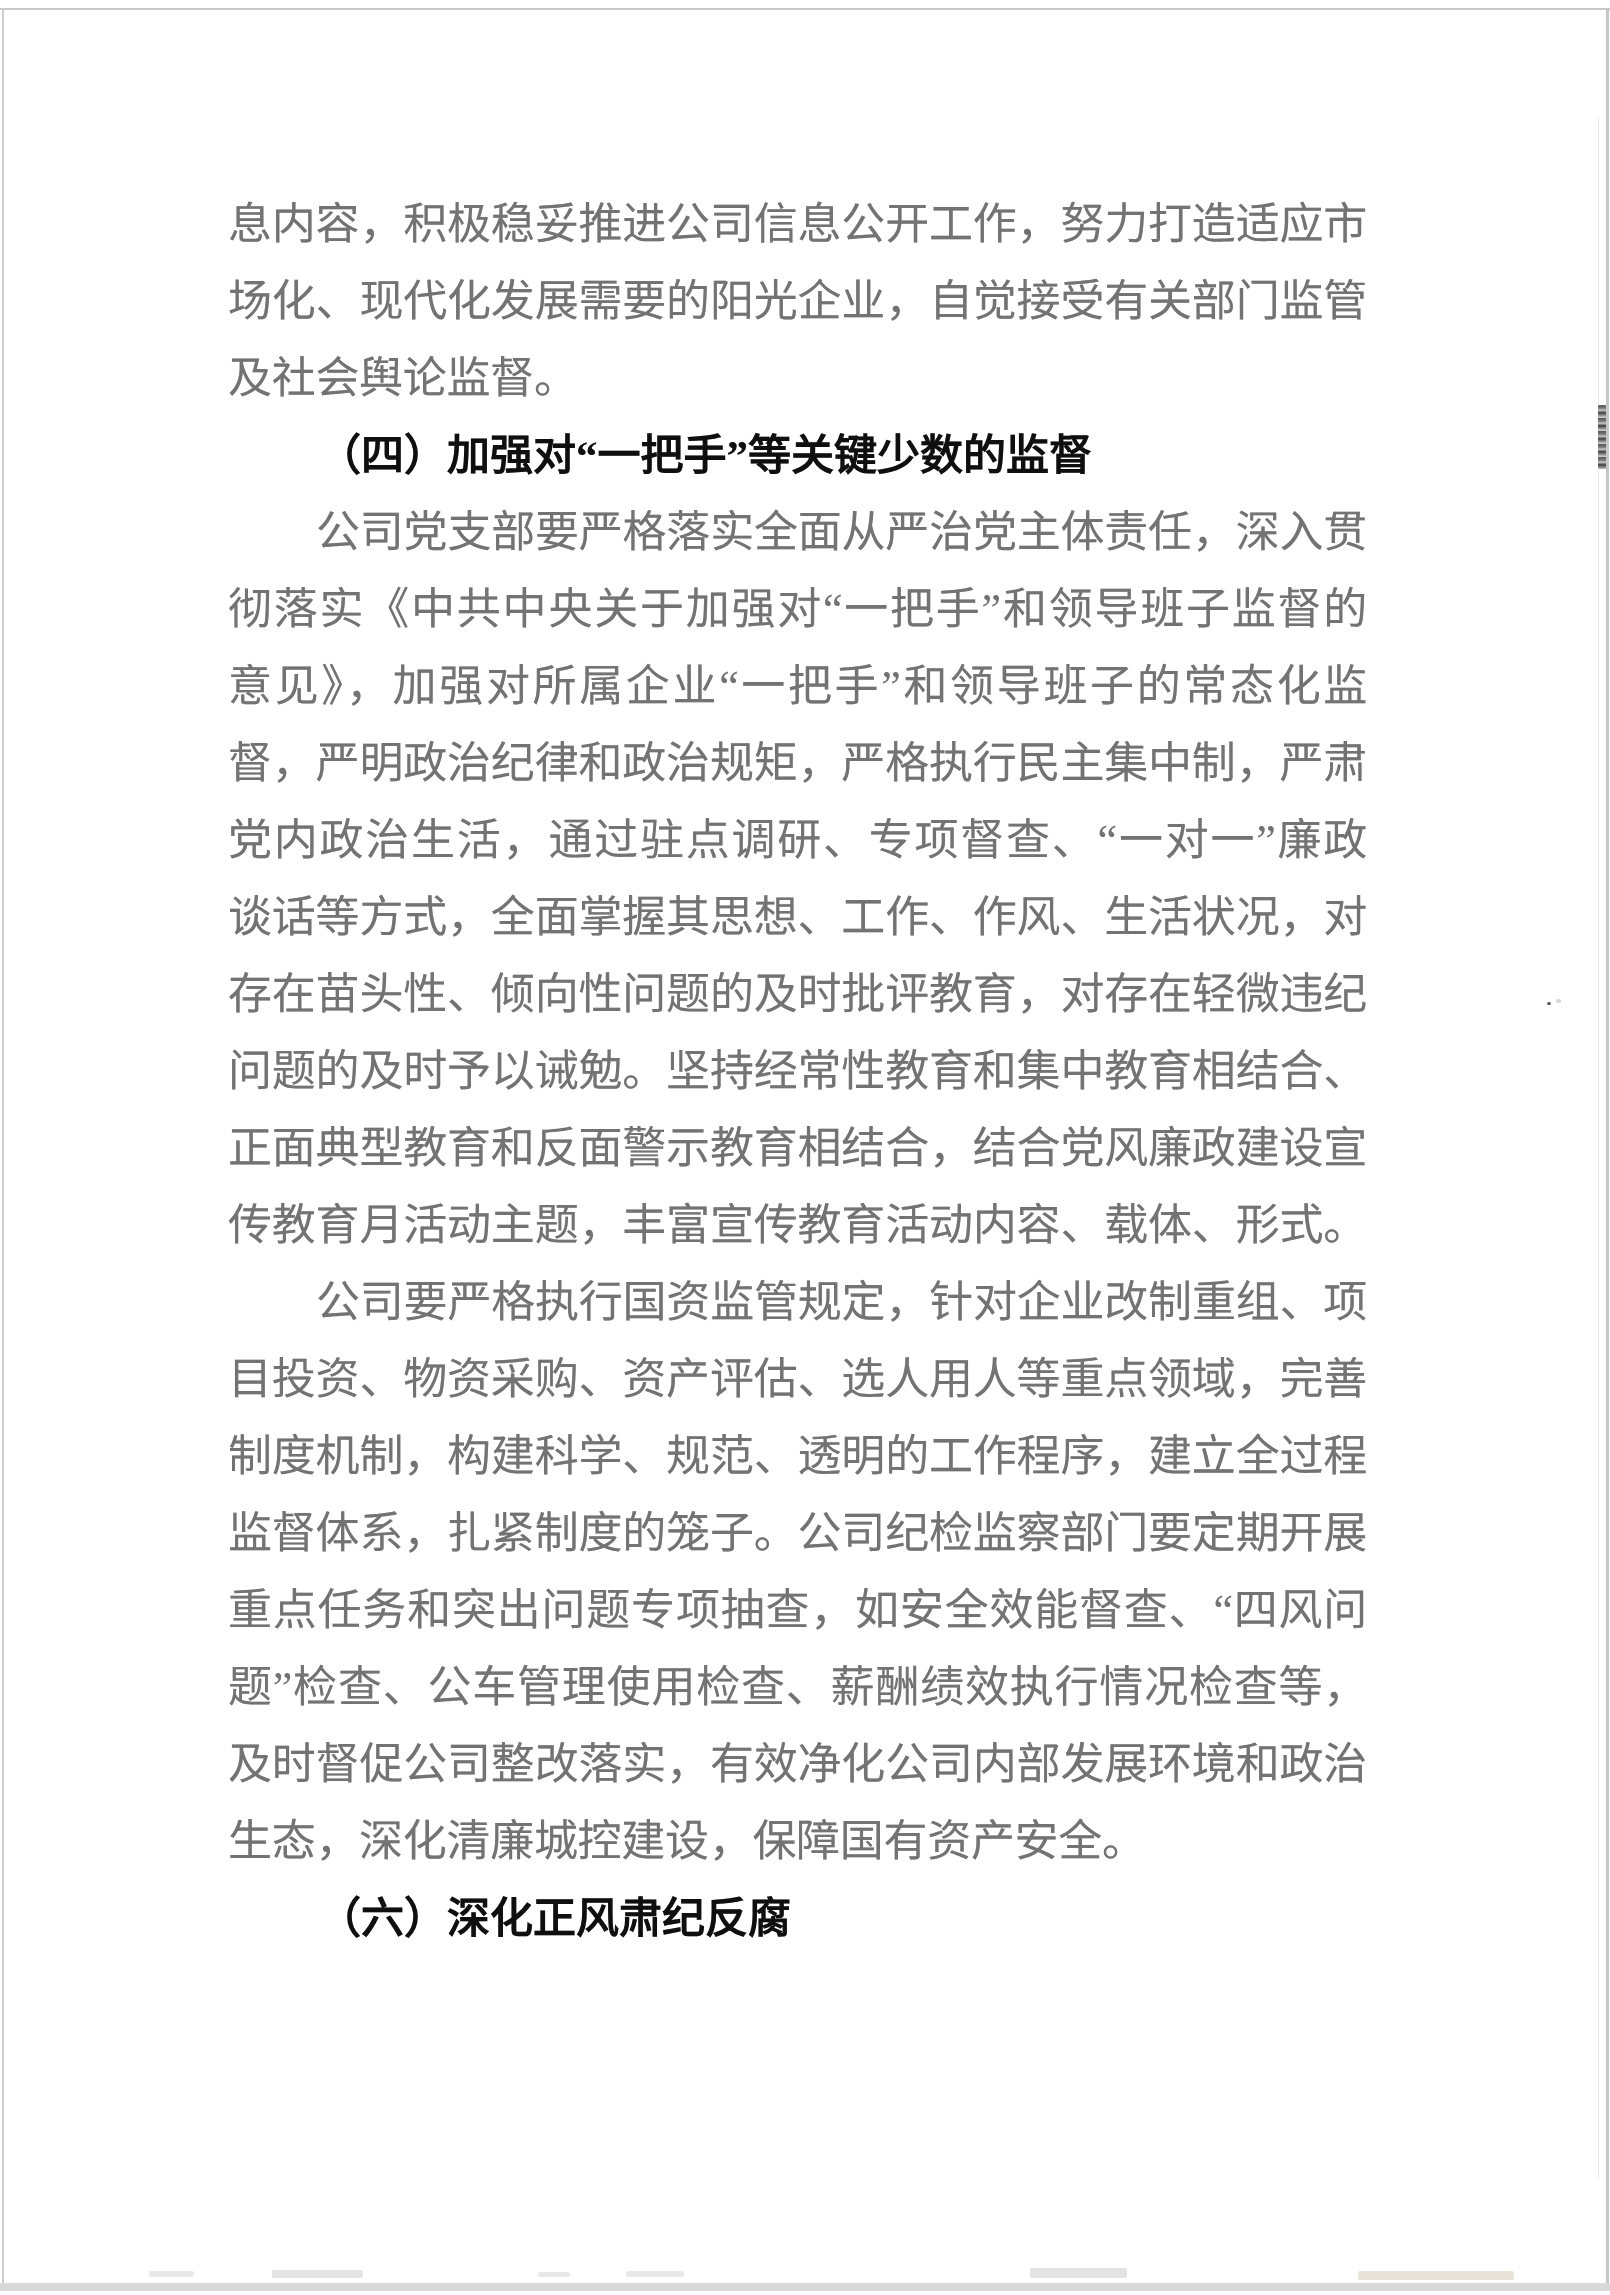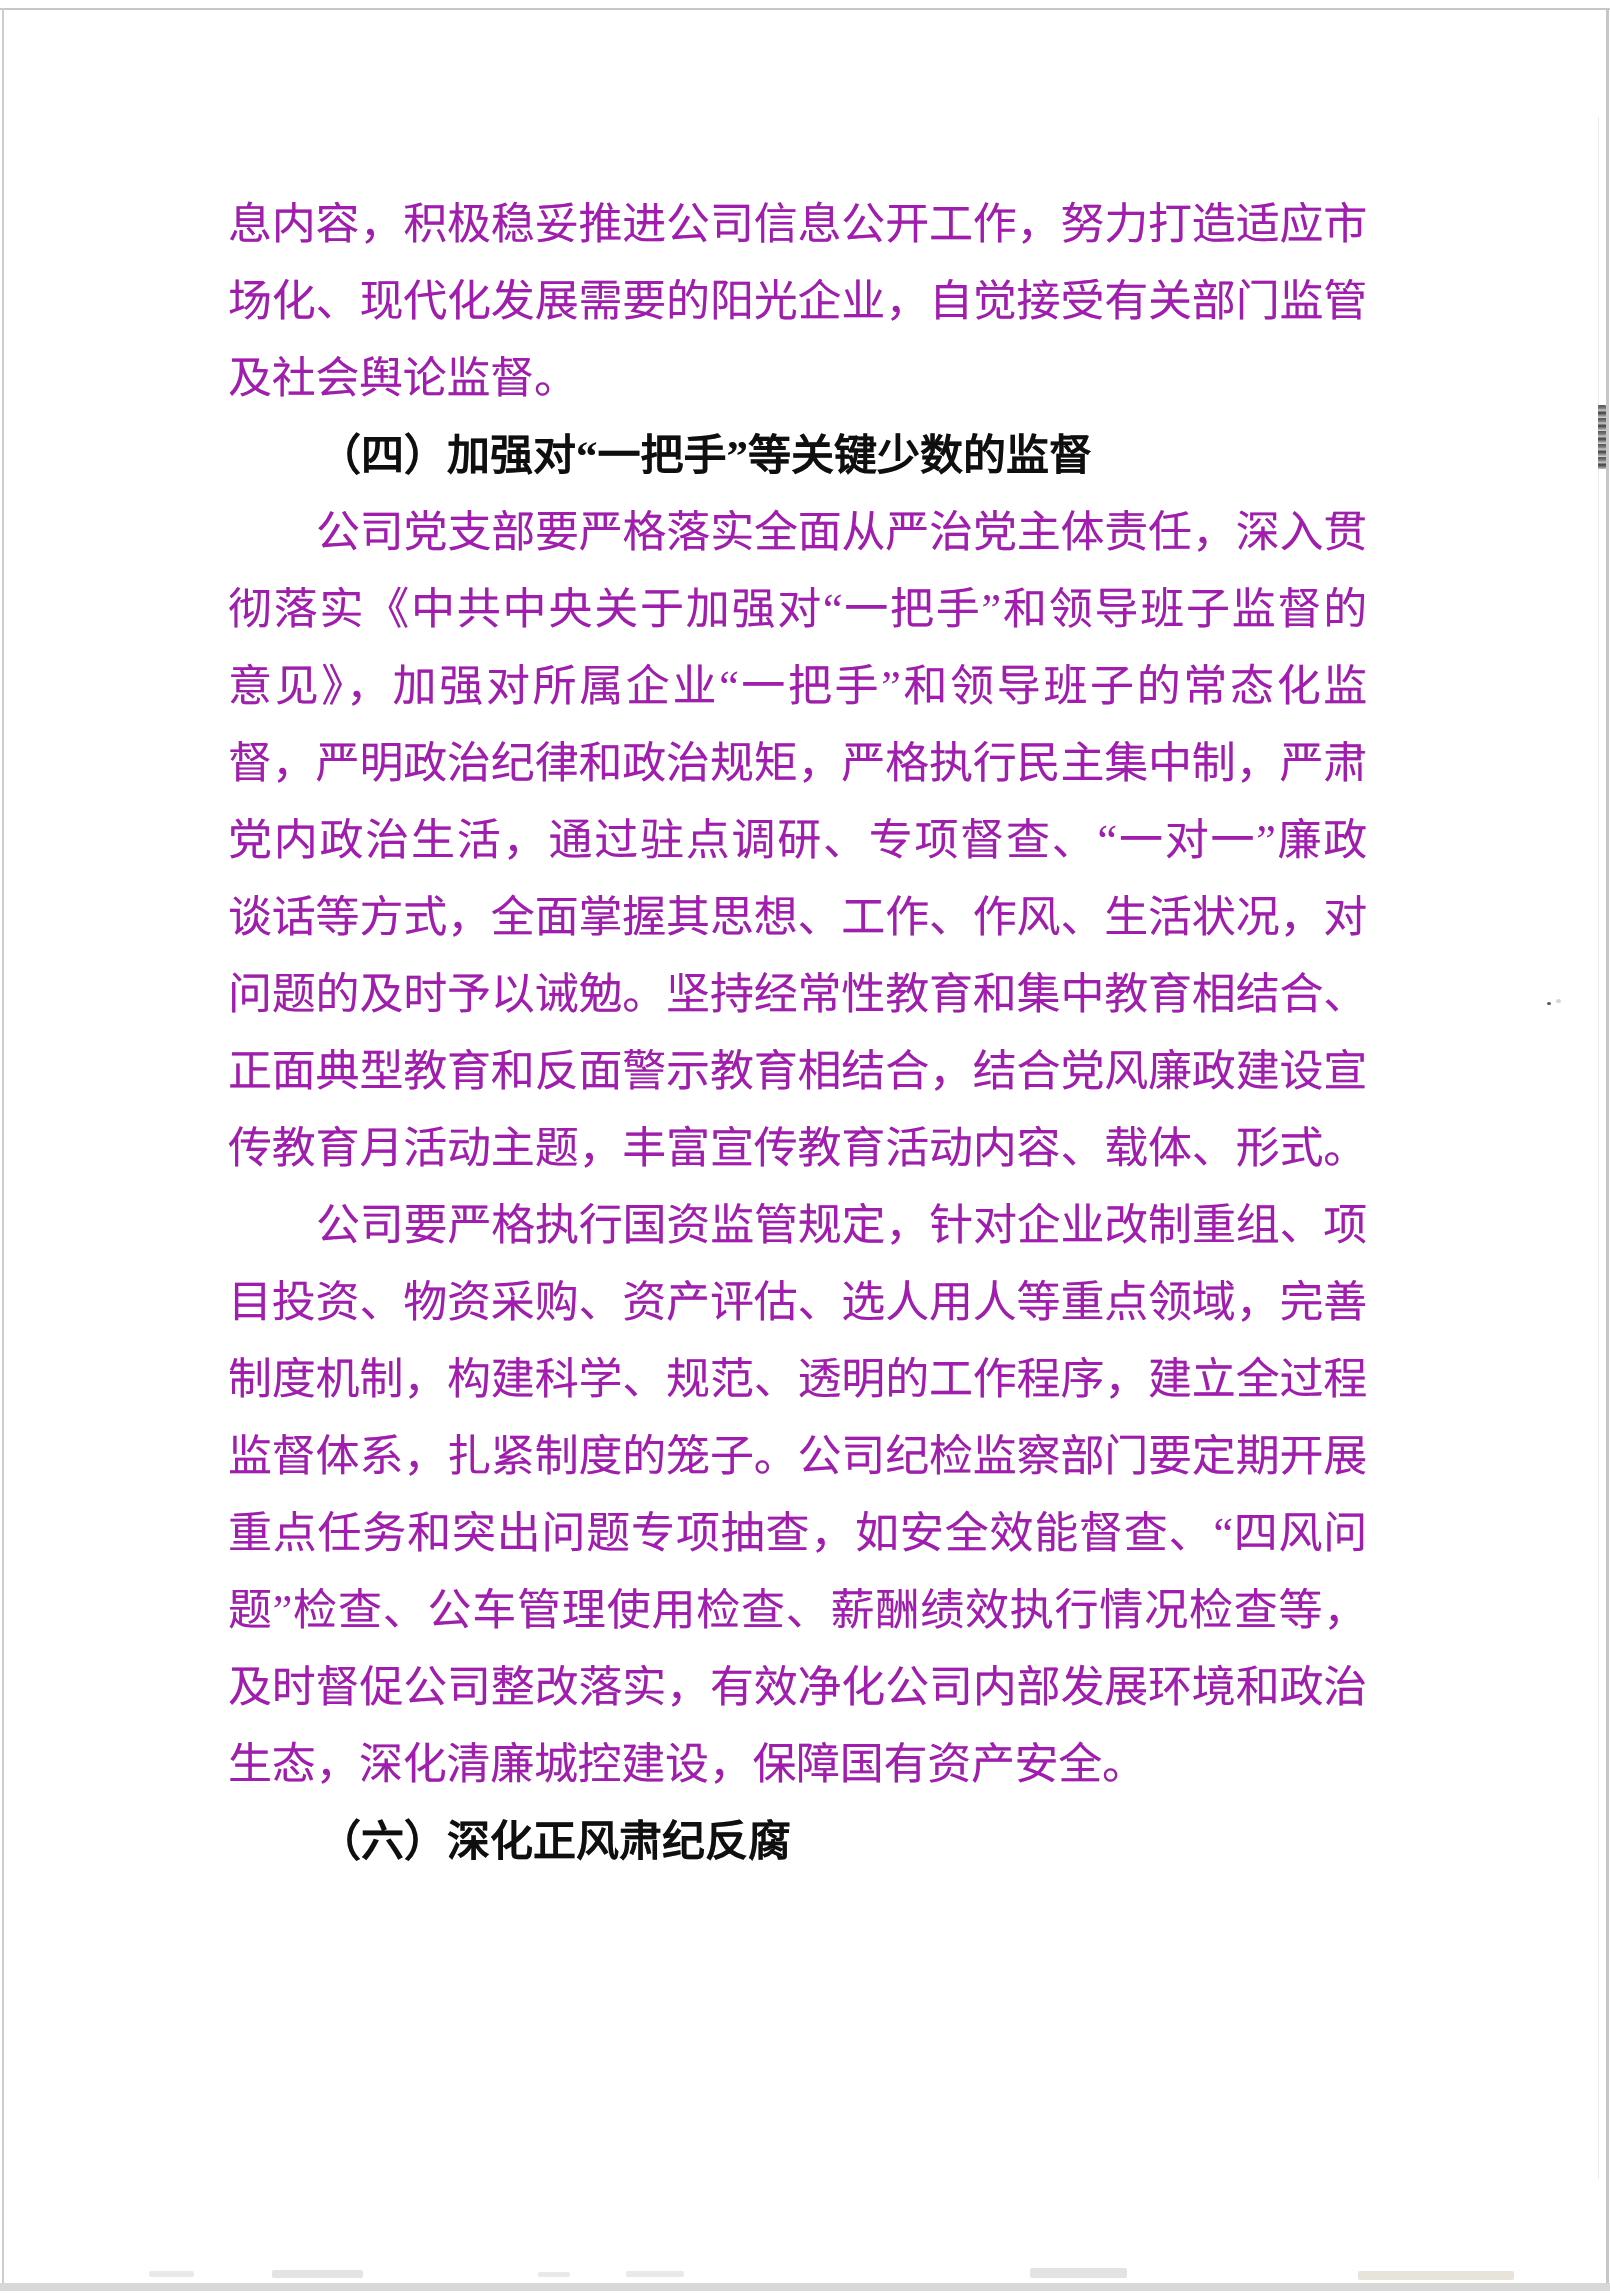--- a/index.html
+++ b/index.html
@@ -36,21 +36,21 @@
   .bs5{left:1030px;top:2268px;width:97px;height:10.4px;background:#e3e3e3;}
   .bs6{left:1358px;top:2271px;width:156px;height:9px;background:#e8e4da;}
 
   
   .text-block{position:absolute;left:228px;top:186px;width:1139px;}
   .line{
     height:77px;
     line-height:77px;
     font-size:44px;
     letter-spacing:-0.3px;
-    color:#a21caf;
+    color:#737373;
     white-space:nowrap;
     text-shadow:0 0 0.6px rgba(40,40,40,0.28);
   }
   .line.full{
     text-align:justify;
     text-align-last:justify;
     text-justify:inter-character;
     white-space:normal;
   }
   .line.indent{text-indent:88px;}
@@ -87,20 +87,21 @@
       <div class="line body full">息内容，积极稳妥推进公司信息公开工作，努力打造适应市</div>
       <div class="line body full">场化、现代化发展需要的阳光企业，自觉接受有关部门监管</div>
       <div class="line body">及社会舆论监督。</div>
       <div class="line heading">（四）加强对“一把手”等关键少数的监督</div>
       <div class="line body full indent">公司党支部要严格落实全面从严治党主体责任，深入贯</div>
       <div class="line body full">彻落实《中共中央关于加强对“一把手”和领导班子监督的</div>
       <div class="line body full">意见》，加强对所属企业“一把手”和领导班子的常态化监</div>
       <div class="line body full">督，严明政治纪律和政治规矩，严格执行民主集中制，严肃</div>
       <div class="line body full">党内政治生活，通过驻点调研、专项督查、“一对一”廉政</div>
       <div class="line body full">谈话等方式，全面掌握其思想、工作、作风、生活状况，对</div>
+      <div class="line body full">存在苗头性、倾向性问题的及时批评教育，对存在轻微违纪</div>
       <div class="line body full">问题的及时予以诫勉。坚持经常性教育和集中教育相结合、</div>
       <div class="line body full">正面典型教育和反面警示教育相结合，结合党风廉政建设宣</div>
       <div class="line body full">传教育月活动主题，丰富宣传教育活动内容、载体、形式。</div>
       <div class="line body full indent">公司要严格执行国资监管规定，针对企业改制重组、项</div>
       <div class="line body full">目投资、物资采购、资产评估、选人用人等重点领域，完善</div>
       <div class="line body full">制度机制，构建科学、规范、透明的工作程序，建立全过程</div>
       <div class="line body full">监督体系，扎紧制度的笼子。公司纪检监察部门要定期开展</div>
       <div class="line body full">重点任务和突出问题专项抽查，如安全效能督查、“四风问</div>
       <div class="line body full">题”检查、公车管理使用检查、薪酬绩效执行情况检查等，</div>
       <div class="line body full">及时督促公司整改落实，有效净化公司内部发展环境和政治</div>

